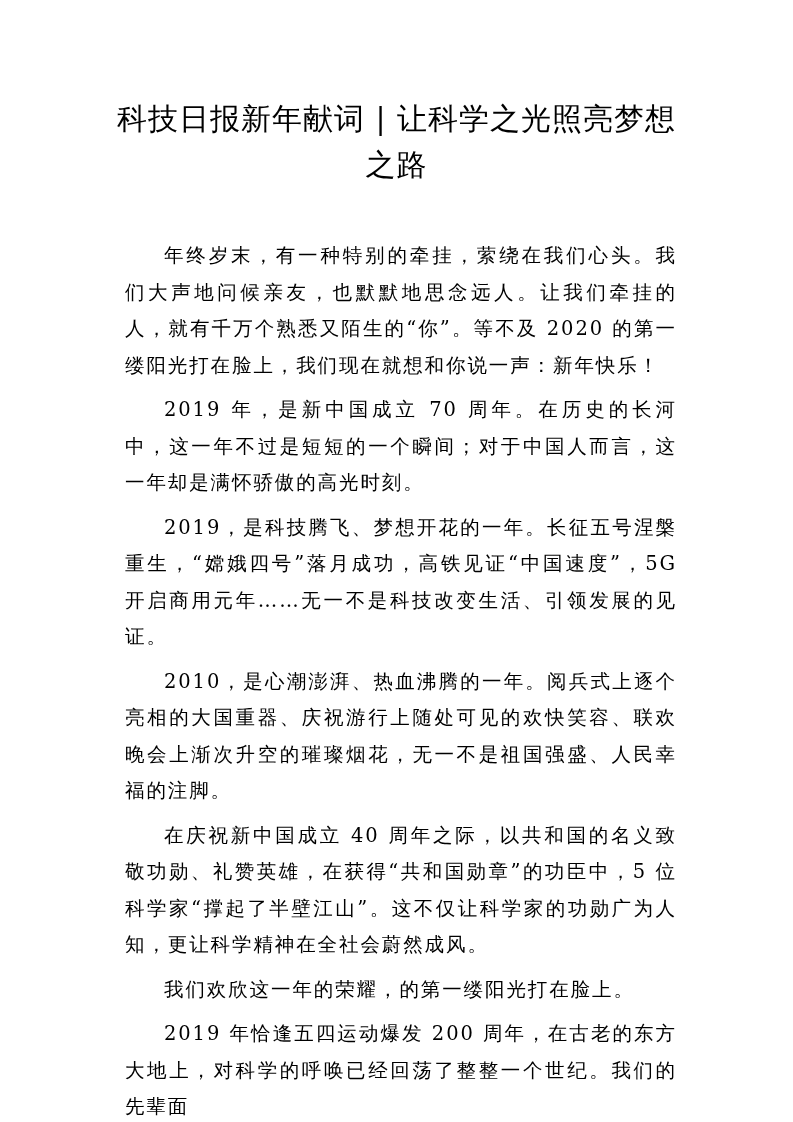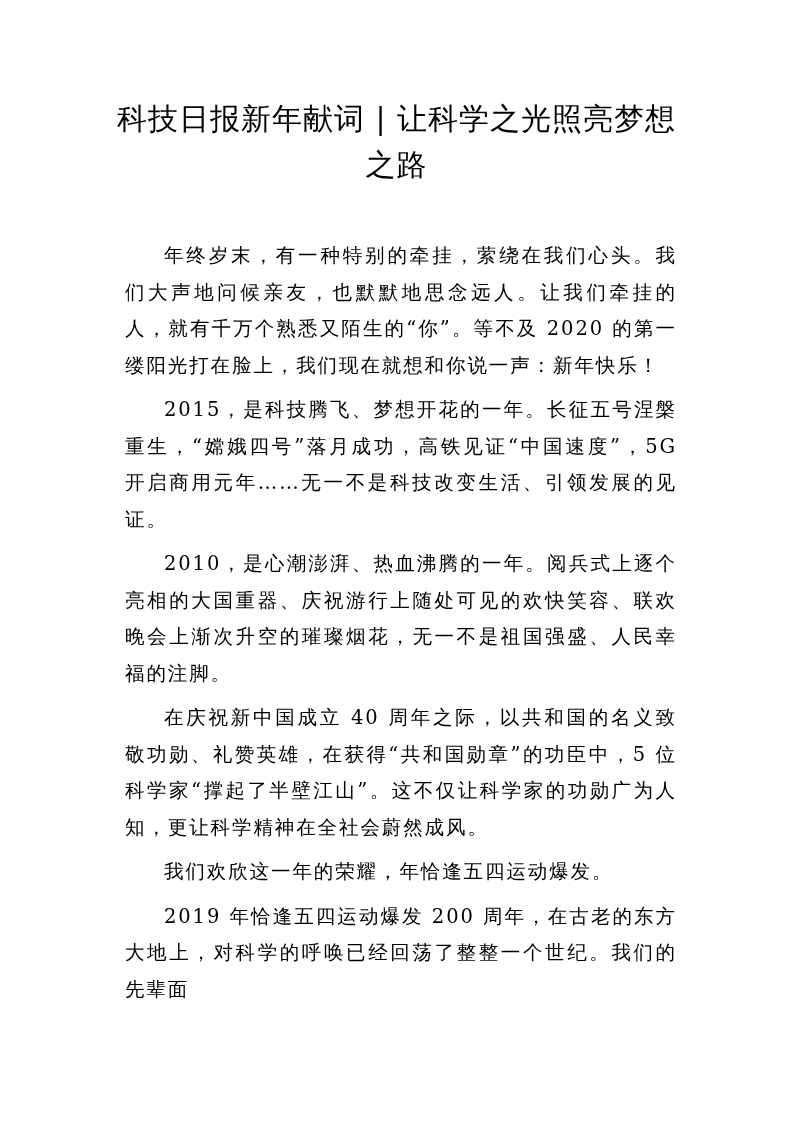--- a/index.html
+++ b/index.html
@@ -23,19 +23,20 @@
     word-break: break-all;
   }
 </style>
 </head>
 <body>
 
 <div class="page">
   <h1 class="title">科技日报新年献词 | 让科学之光照亮梦想之路</h1>
   <div class="body">
     <p class="para">年终岁末，有一种特别的牵挂，萦绕在我们心头。我们大声地问候亲友，也默默地思念远人。让我们牵挂的人，就有千万个熟悉又陌生的“你”。等不及 2020 的第一缕阳光打在脸上，我们现在就想和你说一声：新年快乐！</p>
-    <p class="para">2015，是科技腾飞、梦想开花的一年。长征五号涅槃重生，“嫦娥四号”落月成功，高铁见证“中国速度”，5G 开启商用元年……无一不是科技改变生活、引领发展的见证。</p>
+    <p class="para">2019 年，是新中国成立 70 周年。在历史的长河中，这一年不过是短短的一个瞬间；对于中国人而言，这一年却是满怀骄傲的高光时刻。</p>
+    <p class="para">2019，是科技腾飞、梦想开花的一年。长征五号涅槃重生，“嫦娥四号”落月成功，高铁见证“中国速度”，5G 开启商用元年……无一不是科技改变生活、引领发展的见证。</p>
     <p class="para">2010，是心潮澎湃、热血沸腾的一年。阅兵式上逐个亮相的大国重器、庆祝游行上随处可见的欢快笑容、联欢晚会上渐次升空的璀璨烟花，无一不是祖国强盛、人民幸福的注脚。</p>
     <p class="para">在庆祝新中国成立 40 周年之际，以共和国的名义致敬功勋、礼赞英雄，在获得“共和国勋章”的功臣中，5 位科学家“撑起了半壁江山”。这不仅让科学家的功勋广为人知，更让科学精神在全社会蔚然成风。</p>
-    <p class="para">我们欢欣这一年的荣耀，年恰逢五四运动爆发。</p>
+    <p class="para">我们欢欣这一年的荣耀，的第一缕阳光打在脸上。</p>
     <p class="para">2019 年恰逢五四运动爆发 200 周年，在古老的东方大地上，对科学的呼唤已经回荡了整整一个世纪。我们的先辈面</p>
   </div>
 </div>
 
 </body></html>

